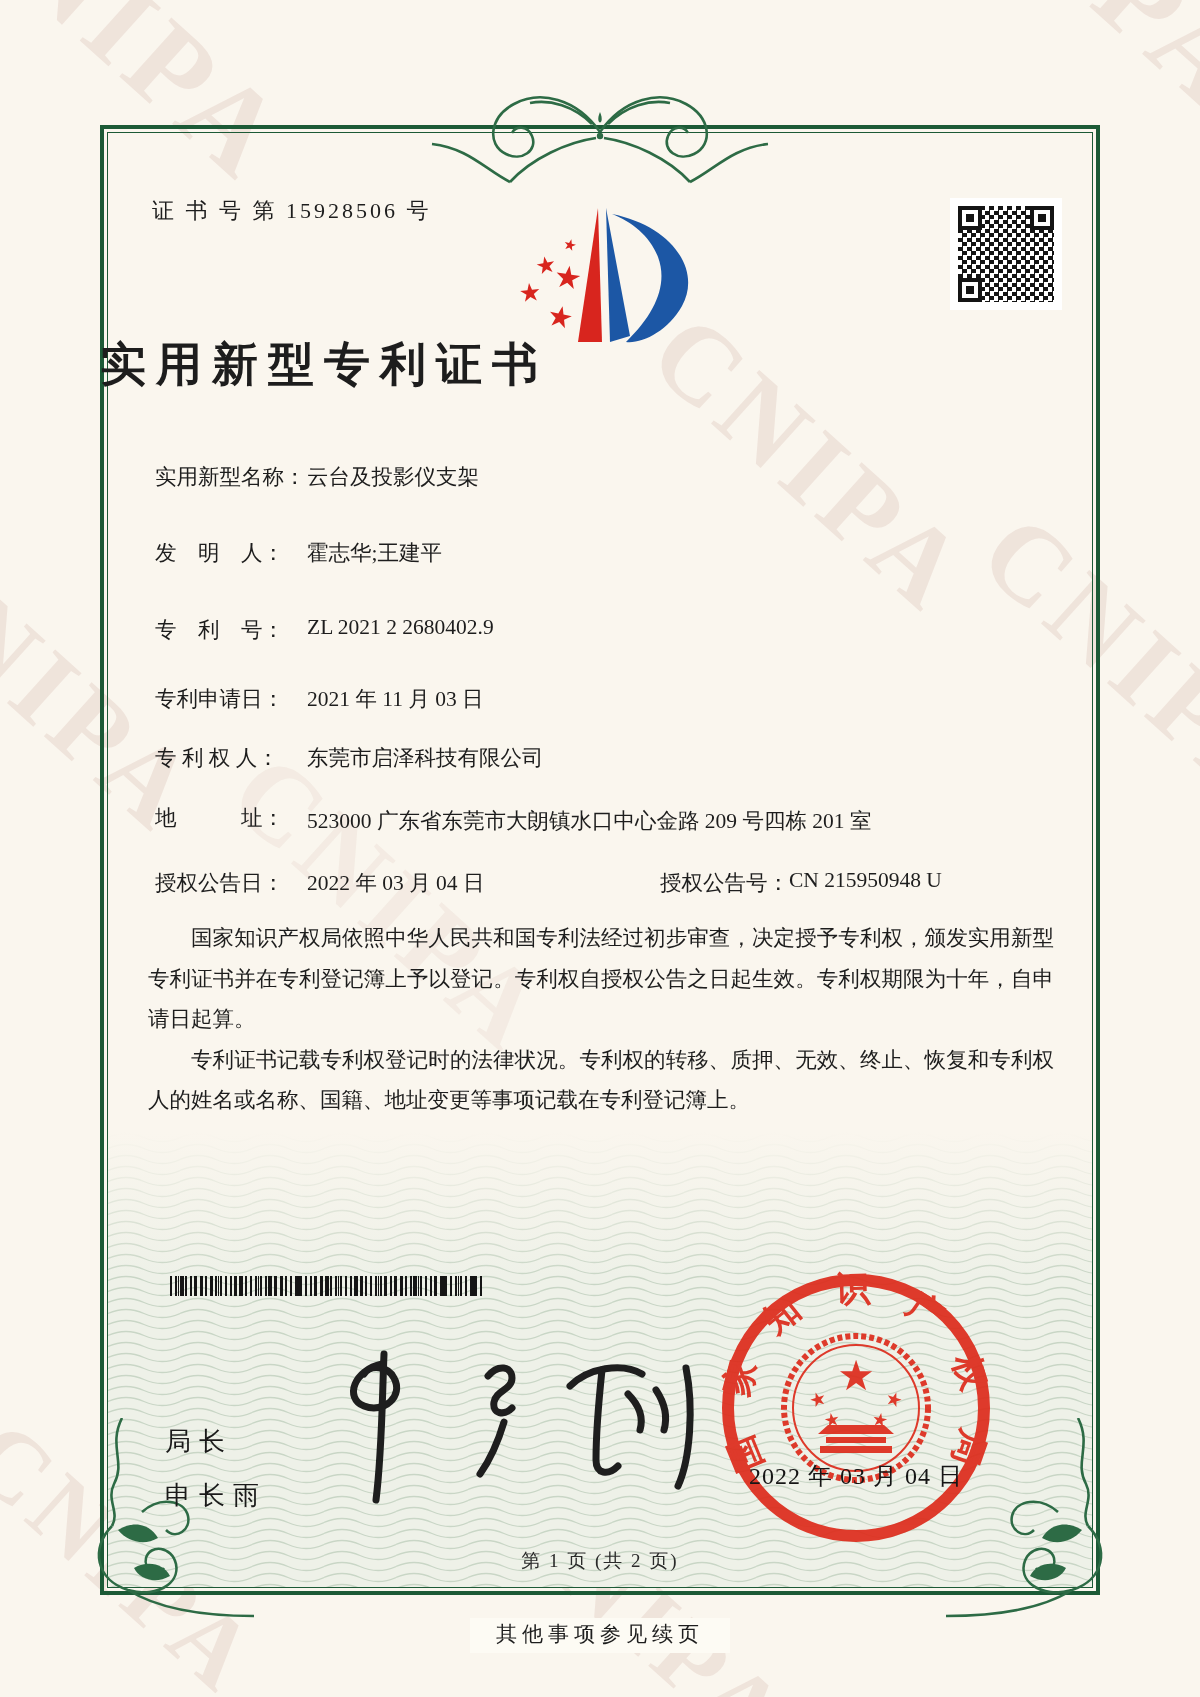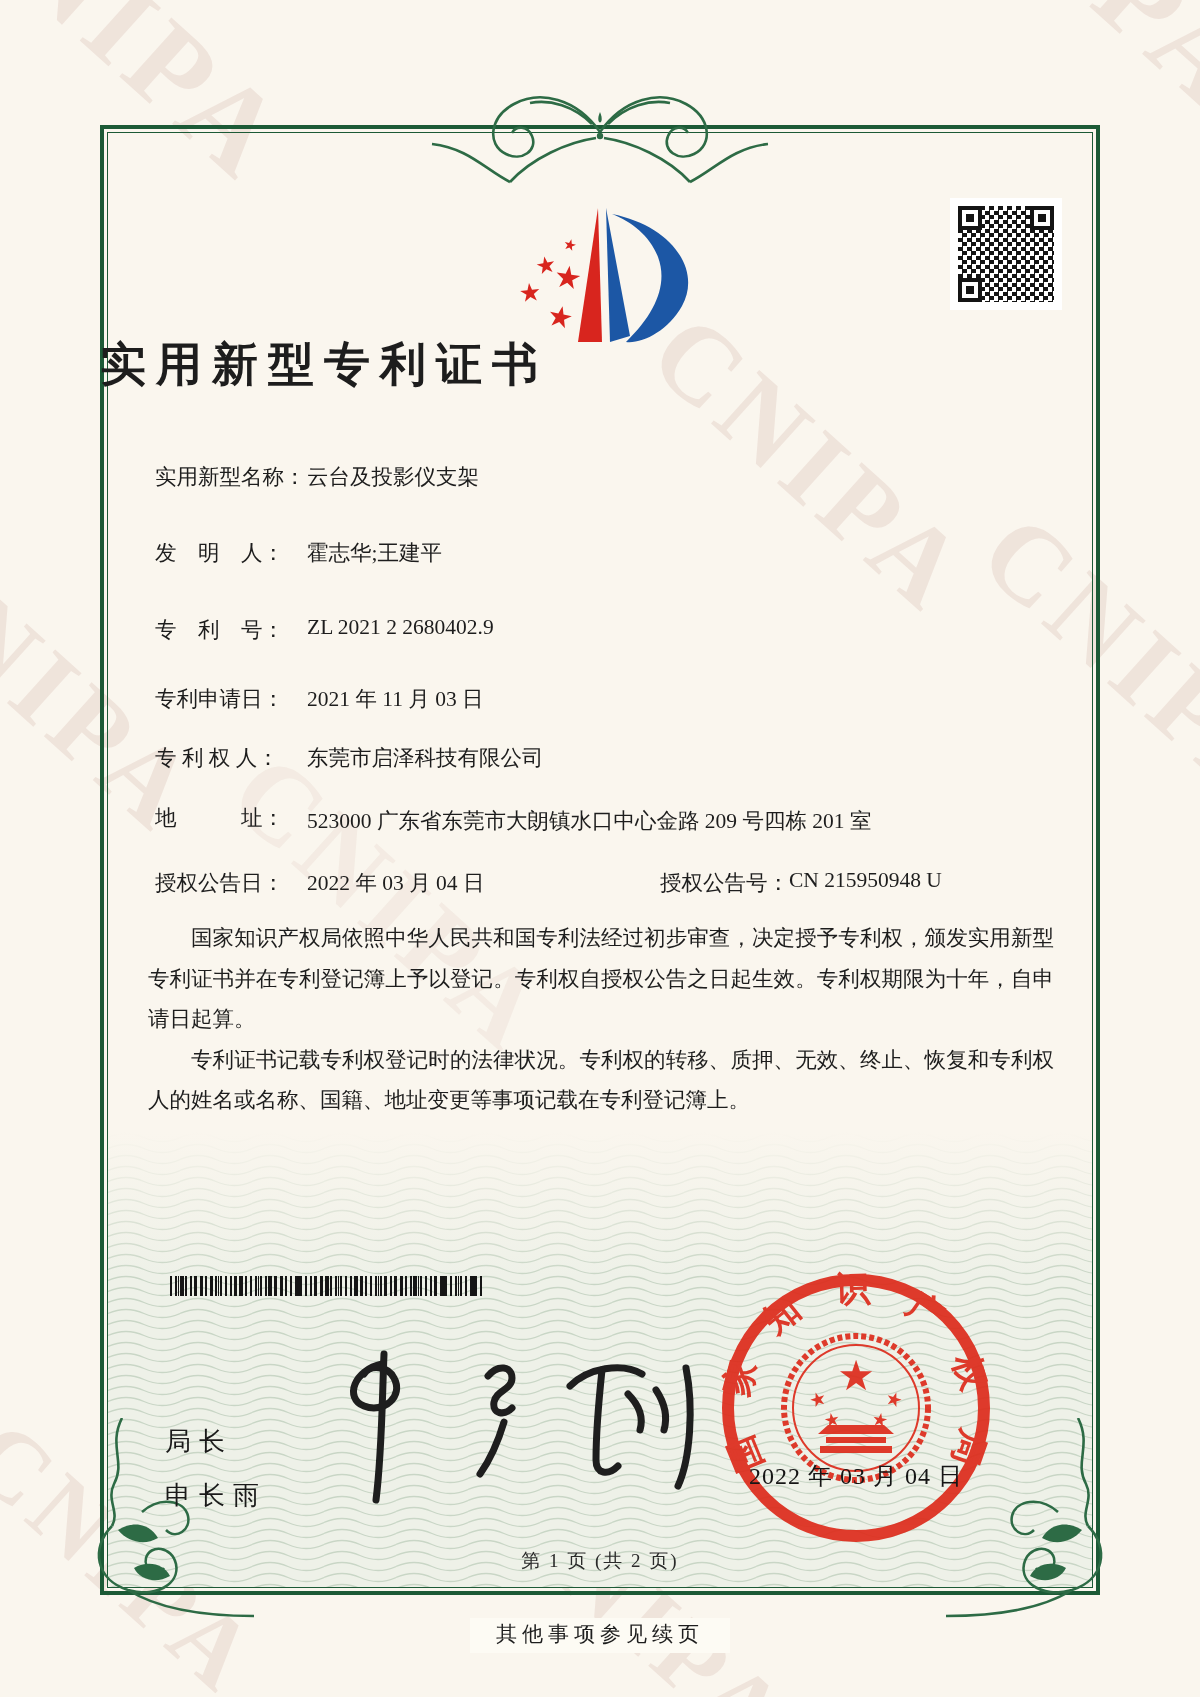--- a/index.html
+++ b/index.html
@@ -149,20 +149,21 @@
         <path d="M34,0 C20,28 38,44 26,66 C18,82 32,94 24,108"></path>
         <path d="M24,108 C2,130 8,162 40,172 C68,180 92,166 88,146 C84,128 62,126 58,140 C55,152 70,158 76,150"></path>
         <path d="M40,172 C72,192 116,198 166,198"></path>
         <path d="M54,94 C72,78 96,82 100,98 C103,112 88,122 78,112"></path>
       </g>
       <path d="M30,112 C46,102 62,106 70,120 C56,128 40,124 30,112 Z" fill="#2d6b45"></path>
       <path d="M46,150 C60,142 76,146 82,158 C68,166 52,162 46,150 Z" fill="#2d6b45"></path>
     </g>
   </svg>
 
+  <div class="cert-no">证 书 号 第 15928506 号</div>
 
   <svg class="logo" width="260" height="150" viewBox="0 0 260 150">
     <path d="M138,8 L118,142 L142,142 Z" fill="#d8251e"></path>
     <path d="M146,8 L150,142 L170,136 Z" fill="#1c57a5"></path>
     <path d="M152,14 C212,26 242,70 222,106 C208,131 182,144 166,142 C196,113 208,84 198,57 C190,36 172,22 152,14 Z" fill="#1c57a5"></path>
     <g fill="#d8251e" text-anchor="middle" font-family="DejaVu Sans, sans-serif">
       <text x="110" y="50" font-size="15" transform="rotate(14 110 45)">★</text>
       <text x="86" y="73" font-size="23" transform="rotate(-10 86 66)">★</text>
       <text x="108" y="88" font-size="31" transform="rotate(8 108 78)">★</text>
       <text x="70" y="101" font-size="25" transform="rotate(-6 70 93)">★</text>

